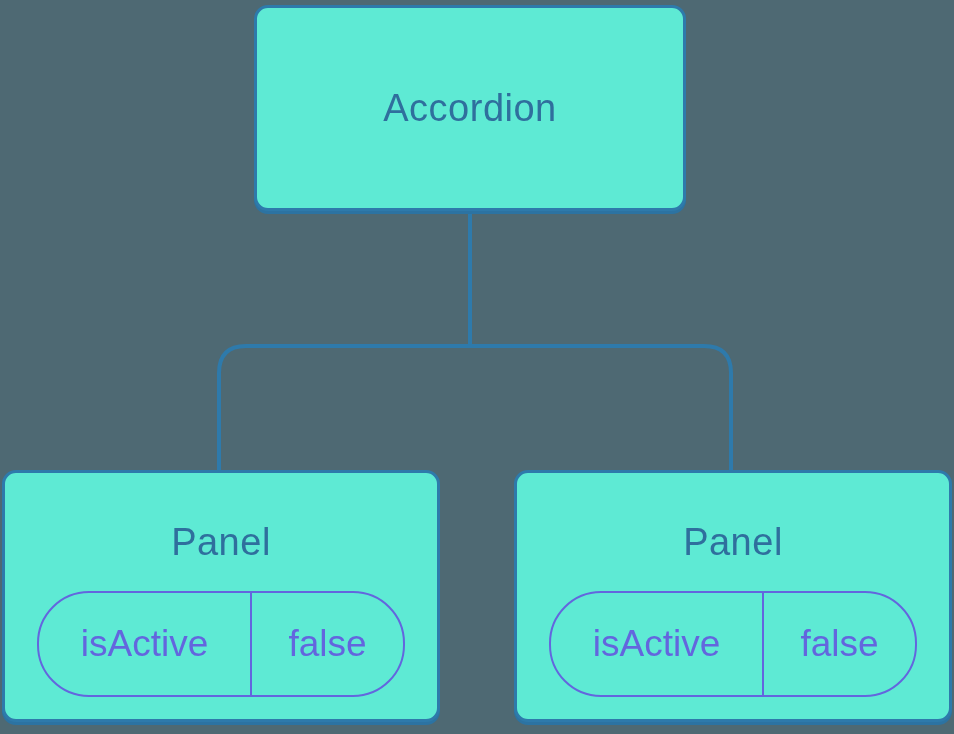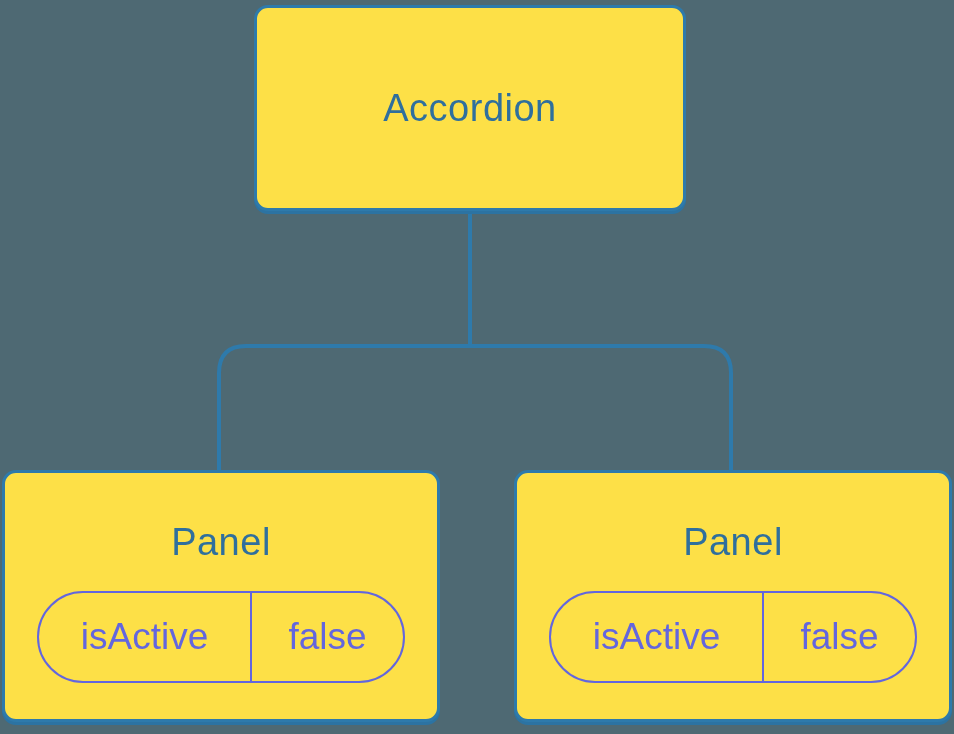--- a/index.html
+++ b/index.html
@@ -17,21 +17,21 @@
   }
   .connectors {
     position: absolute;
     inset: 0;
     width: 954px;
     height: 734px;
     pointer-events: none;
   }
   .node {
     position: absolute;
-    background: #fde047;
+    background: #5eead4;
     border: 3px solid #2e7aab;
     border-radius: 14px;
     box-shadow: 0 3px 0 #2c73a2;
     box-sizing: border-box;
   }
   .node-root {
     left: 254px;
     top: 5px;
     width: 432px;
     height: 206px;
@@ -60,21 +60,21 @@
     right: 0;
     text-align: center;
     line-height: 38px;
   }
   .state-pill {
     position: absolute;
     left: 50%;
     transform: translateX(-50%);
     top: 118px;
     width: 368px;
-    height: 92px;
+    height: 106px;
     border: 2.5px solid #6366de;
     border-radius: 52px;
     box-sizing: border-box;
     display: flex;
     align-items: stretch;
     overflow: hidden;
     color: #6366de;
     font-size: 37px;
     justify-content: space-between;
   }

